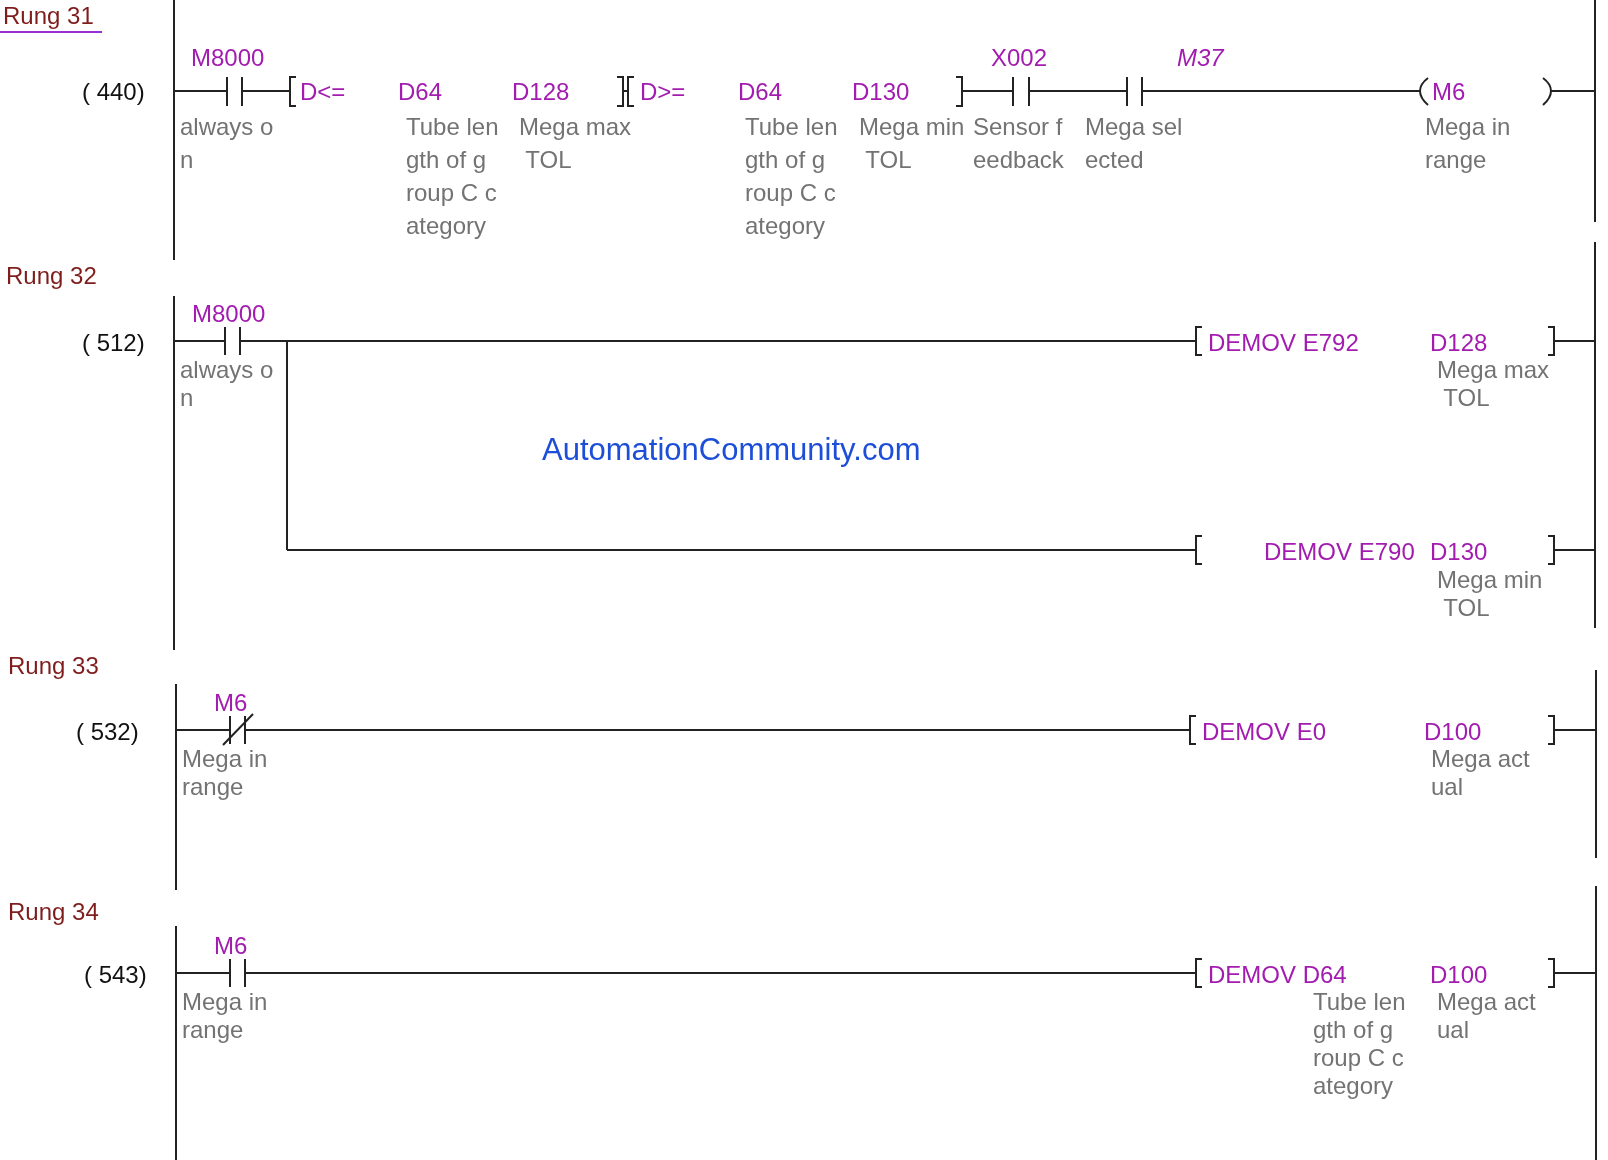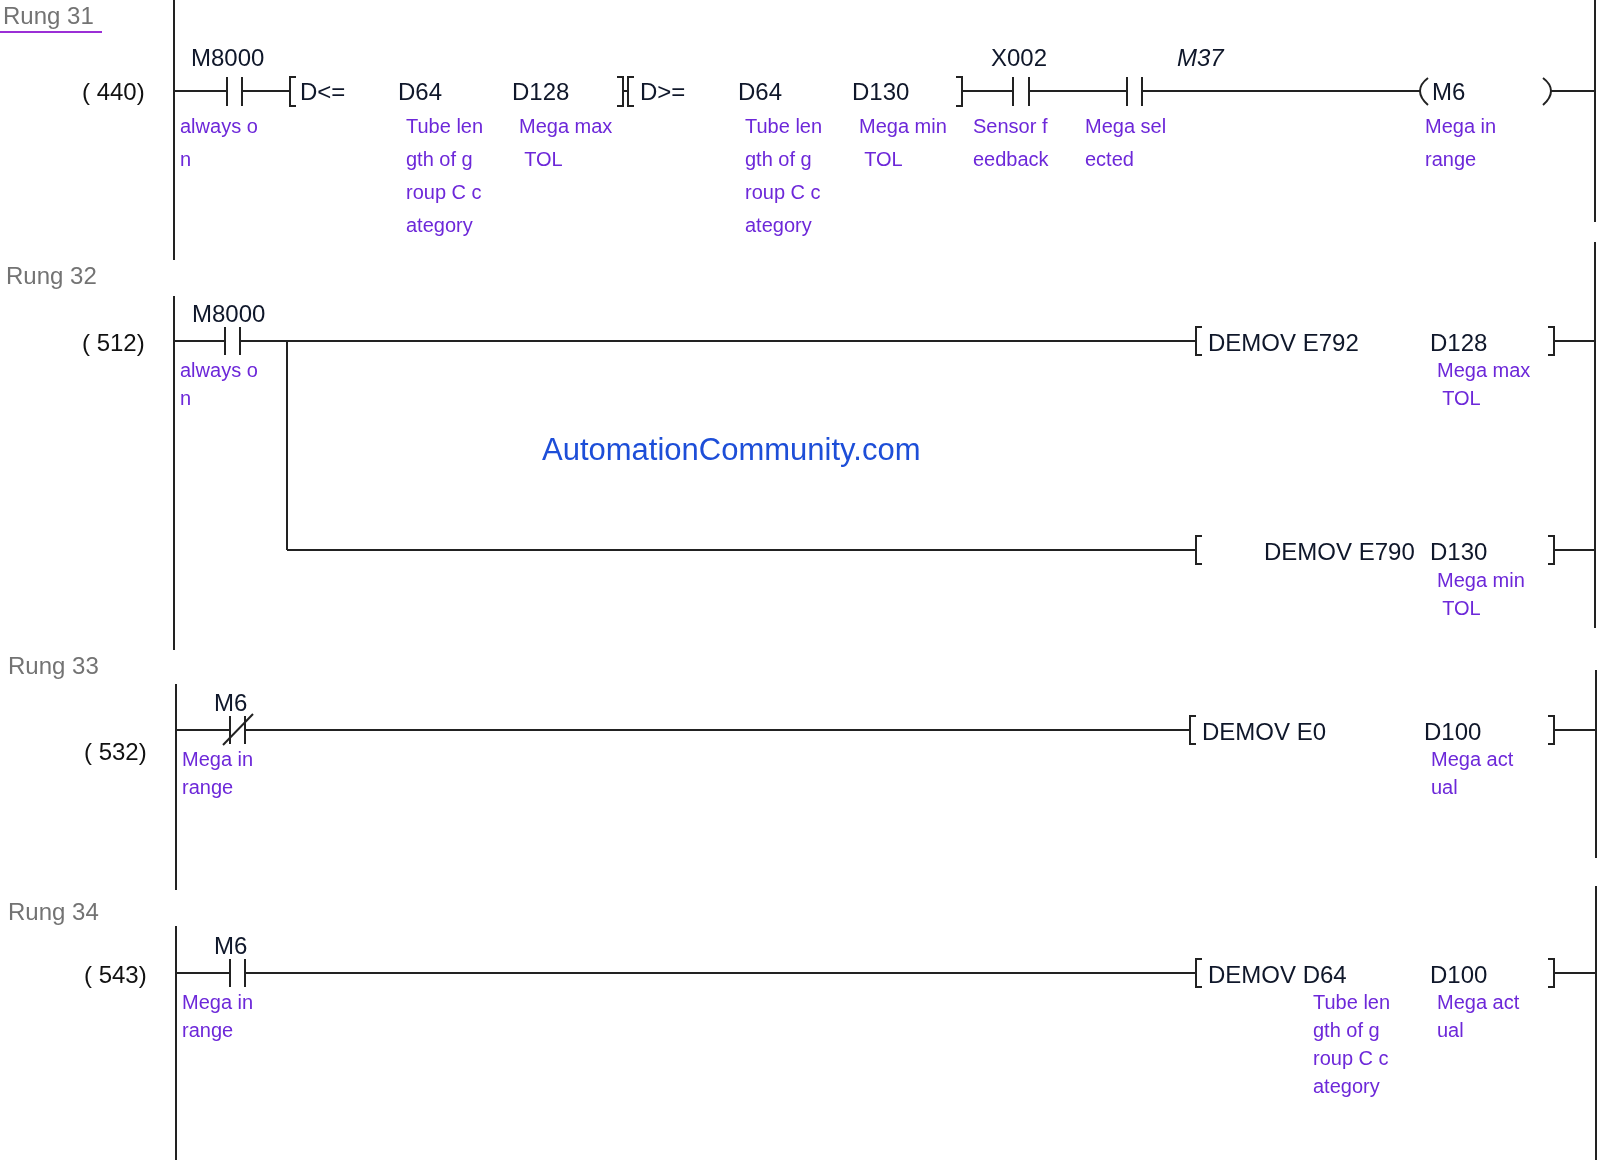--- a/index.html
+++ b/index.html
@@ -1,22 +1,22 @@
 <!DOCTYPE html>
 <html><head>
 <meta charset="utf-8">
 <style>
   html, body { margin: 0; padding: 0; background: #ffffff; }
   body { width: 1608px; height: 1160px; position: relative; overflow: hidden;
          font-family: "Liberation Sans", sans-serif; }
   .abs { position: absolute; white-space: nowrap; }
-  .rung-label { color: #737373; font-size: 24px; }
+  .rung-label { color: #7f1d1d; font-size: 24px; }
   .step { color: #111; font-size: 24px; }
-  .dev { color: #0f172a; font-size: 24px; }
-  .cmt { color: #6d28d9; font-size: 20px; line-height: 33px; white-space: pre; }
+  .dev { color: #a21caf; font-size: 24px; }
+  .cmt { color: #737373; font-size: 24px; line-height: 33px; white-space: pre; }
   .wm { color: #1d4ed8; font-size: 31px; }
   svg.wires { position: absolute; left: 0; top: 0; }
   .rung-underline { position: absolute; left: 0; top: 31px; width: 102px; height: 2px; background: #9b2fd6; }
 </style>
 </head>
 <body>
 
 <svg class="wires" width="1608" height="1160">
   <g stroke="#222" stroke-width="2" fill="none">
 
@@ -149,21 +149,21 @@
   <span class="abs dev" style="left:1264px;top:538px;">DEMOV E790</span>
   <span class="abs dev" style="left:1430px;top:538px;">D130</span>
   <span class="abs cmt" style="left:1437px;top:566px;line-height:28px;">Mega min
  TOL</span>
 </div>
 
 <span class="abs wm" style="left:542px;top:432px;">AutomationCommunity.com</span>
 
 <div>
   <span class="abs rung-label" style="left:8px;top:652px;">Rung 33</span>
-  <span class="abs step" style="left:84px;top:718px;margin-top:20px;">(   532)</span>
+  <span class="abs step" style="left:76px;top:718px;">(   532)</span>
 
   <span class="abs dev" style="left:214px;top:689px;">M6</span>
   <span class="abs" style="left:222px;top:714px;width:32px;height:32px;"></span>
   <span class="abs cmt" style="left:182px;top:745px;line-height:28px;">Mega in
 range</span>
 
   <span class="abs dev" style="left:1202px;top:718px;">DEMOV E0</span>
   <span class="abs dev" style="left:1424px;top:718px;">D100</span>
   <span class="abs cmt" style="left:1431px;top:745px;line-height:28px;">Mega act
 ual</span>

